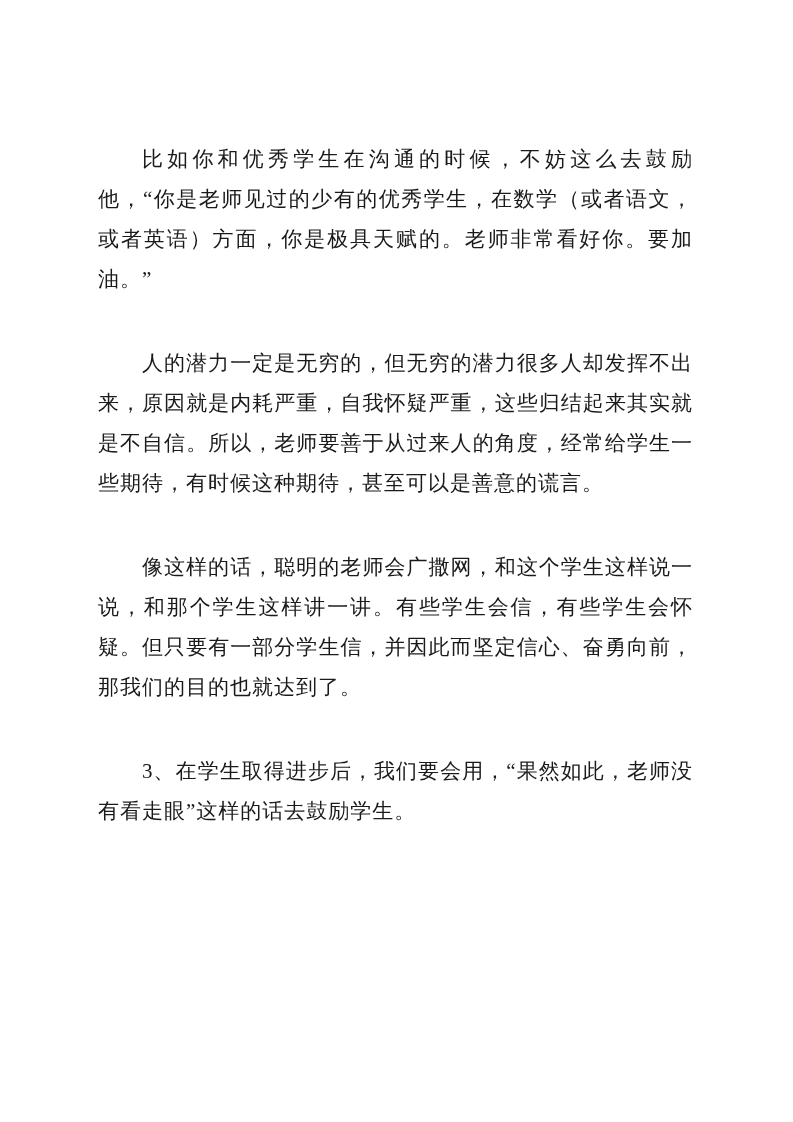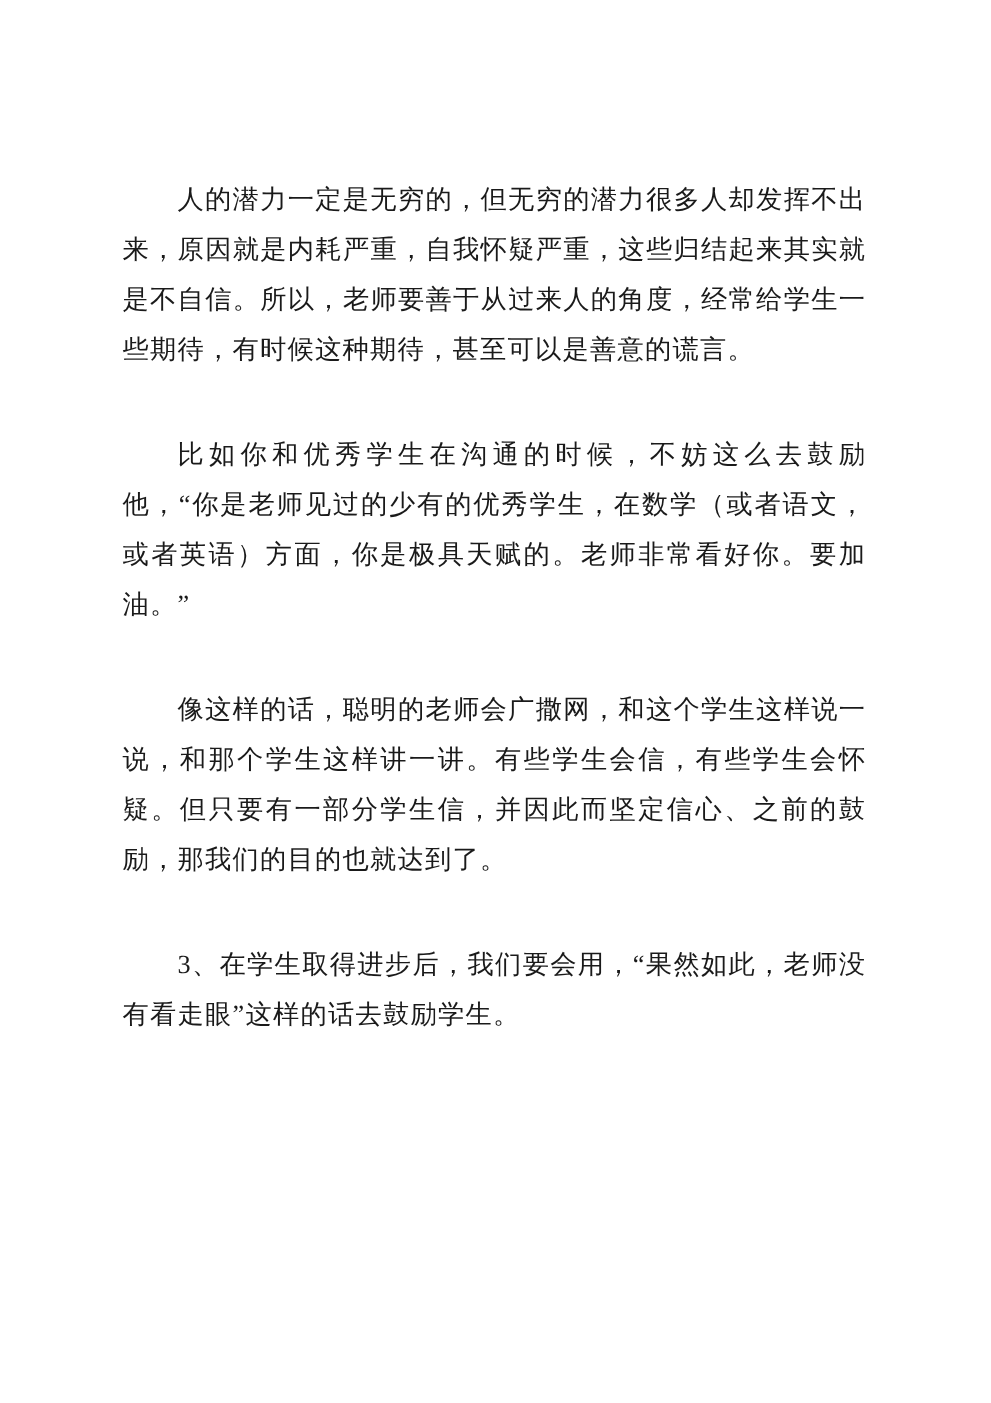--- a/index.html
+++ b/index.html
@@ -34,18 +34,18 @@
   }
   .doc-body p.para:last-child {
     margin-bottom: 0;
   }
 </style>
 </head>
 <body>
 
 <div class="page">
   <div class="doc-body">
+      <p class="para">比如你和优秀学生在沟通的时候，不妨这么去鼓励他，“你是老师见过的少有的优秀学生，在数学（或者语文，或者英语）方面，你是极具天赋的。老师非常看好你。要加油。”</p>
       <p class="para">人的潜力一定是无穷的，但无穷的潜力很多人却发挥不出来，原因就是内耗严重，自我怀疑严重，这些归结起来其实就是不自信。所以，老师要善于从过来人的角度，经常给学生一些期待，有时候这种期待，甚至可以是善意的谎言。</p>
-      <p class="para">比如你和优秀学生在沟通的时候，不妨这么去鼓励他，“你是老师见过的少有的优秀学生，在数学（或者语文，或者英语）方面，你是极具天赋的。老师非常看好你。要加油。”</p>
-      <p class="para">像这样的话，聪明的老师会广撒网，和这个学生这样说一说，和那个学生这样讲一讲。有些学生会信，有些学生会怀疑。但只要有一部分学生信，并因此而坚定信心、之前的鼓励，那我们的目的也就达到了。</p>
+      <p class="para">像这样的话，聪明的老师会广撒网，和这个学生这样说一说，和那个学生这样讲一讲。有些学生会信，有些学生会怀疑。但只要有一部分学生信，并因此而坚定信心、奋勇向前，那我们的目的也就达到了。</p>
       <p class="para">3、在学生取得进步后，我们要会用，“果然如此，老师没有看走眼”这样的话去鼓励学生。</p>
     </div>
 </div>
 
 </body></html>

